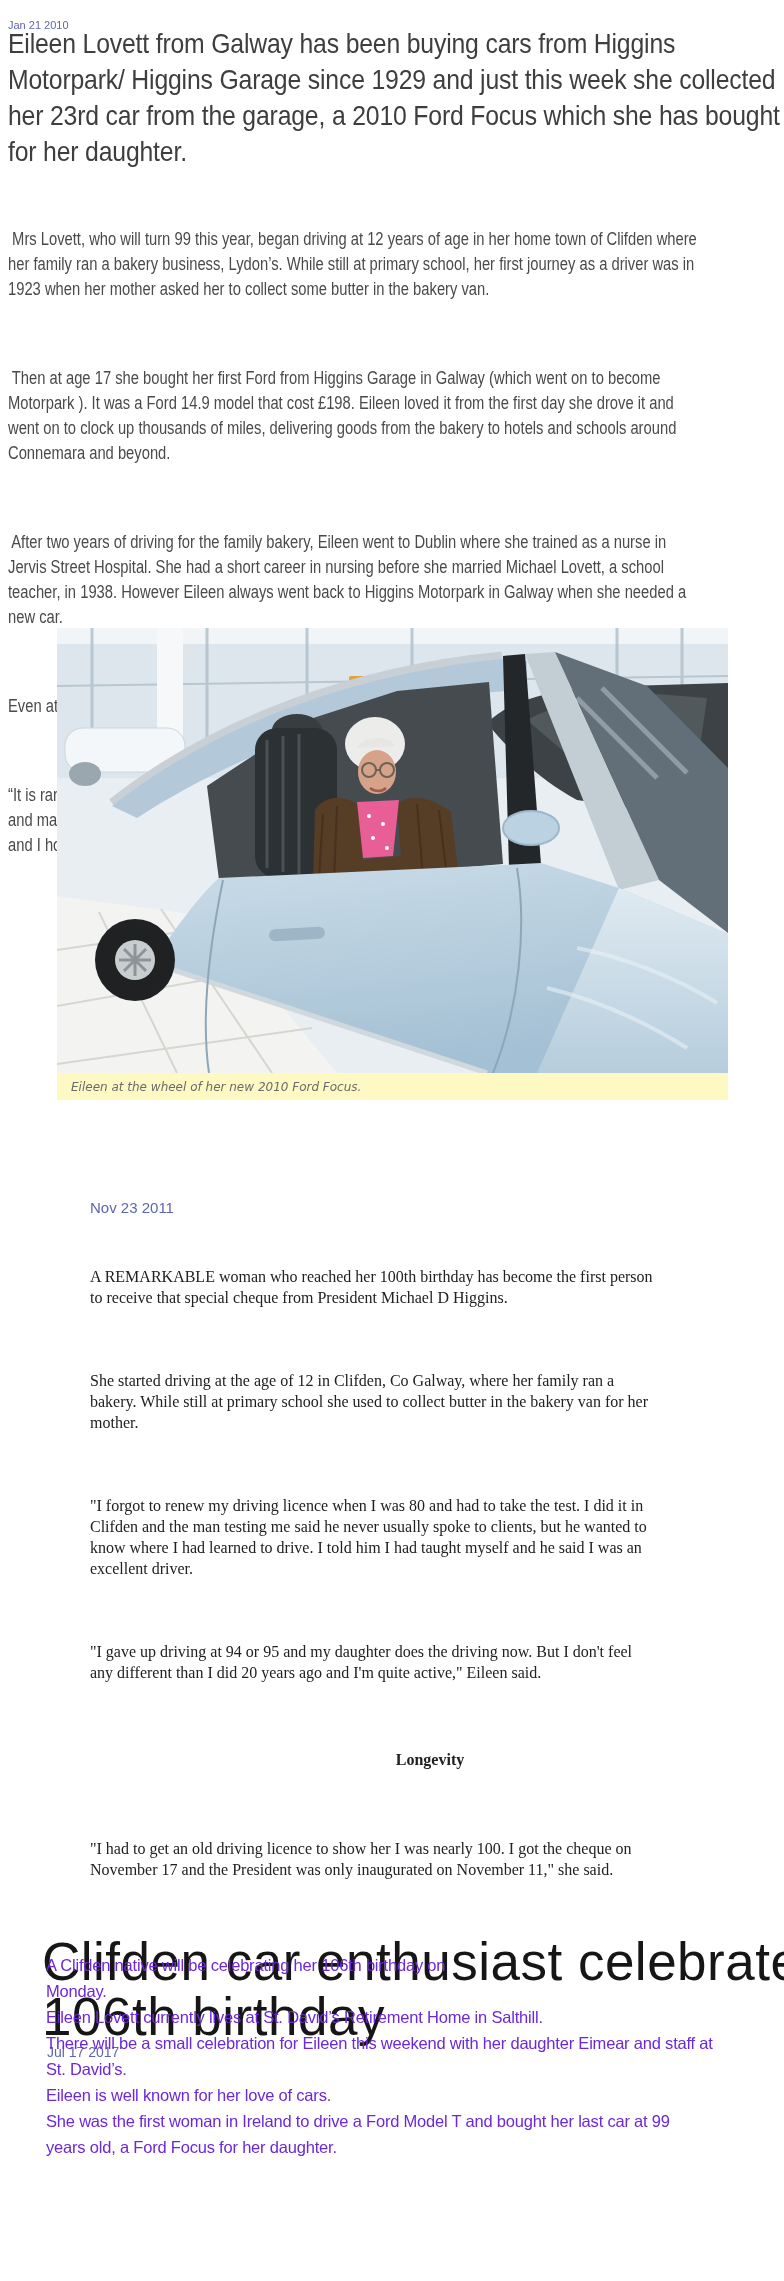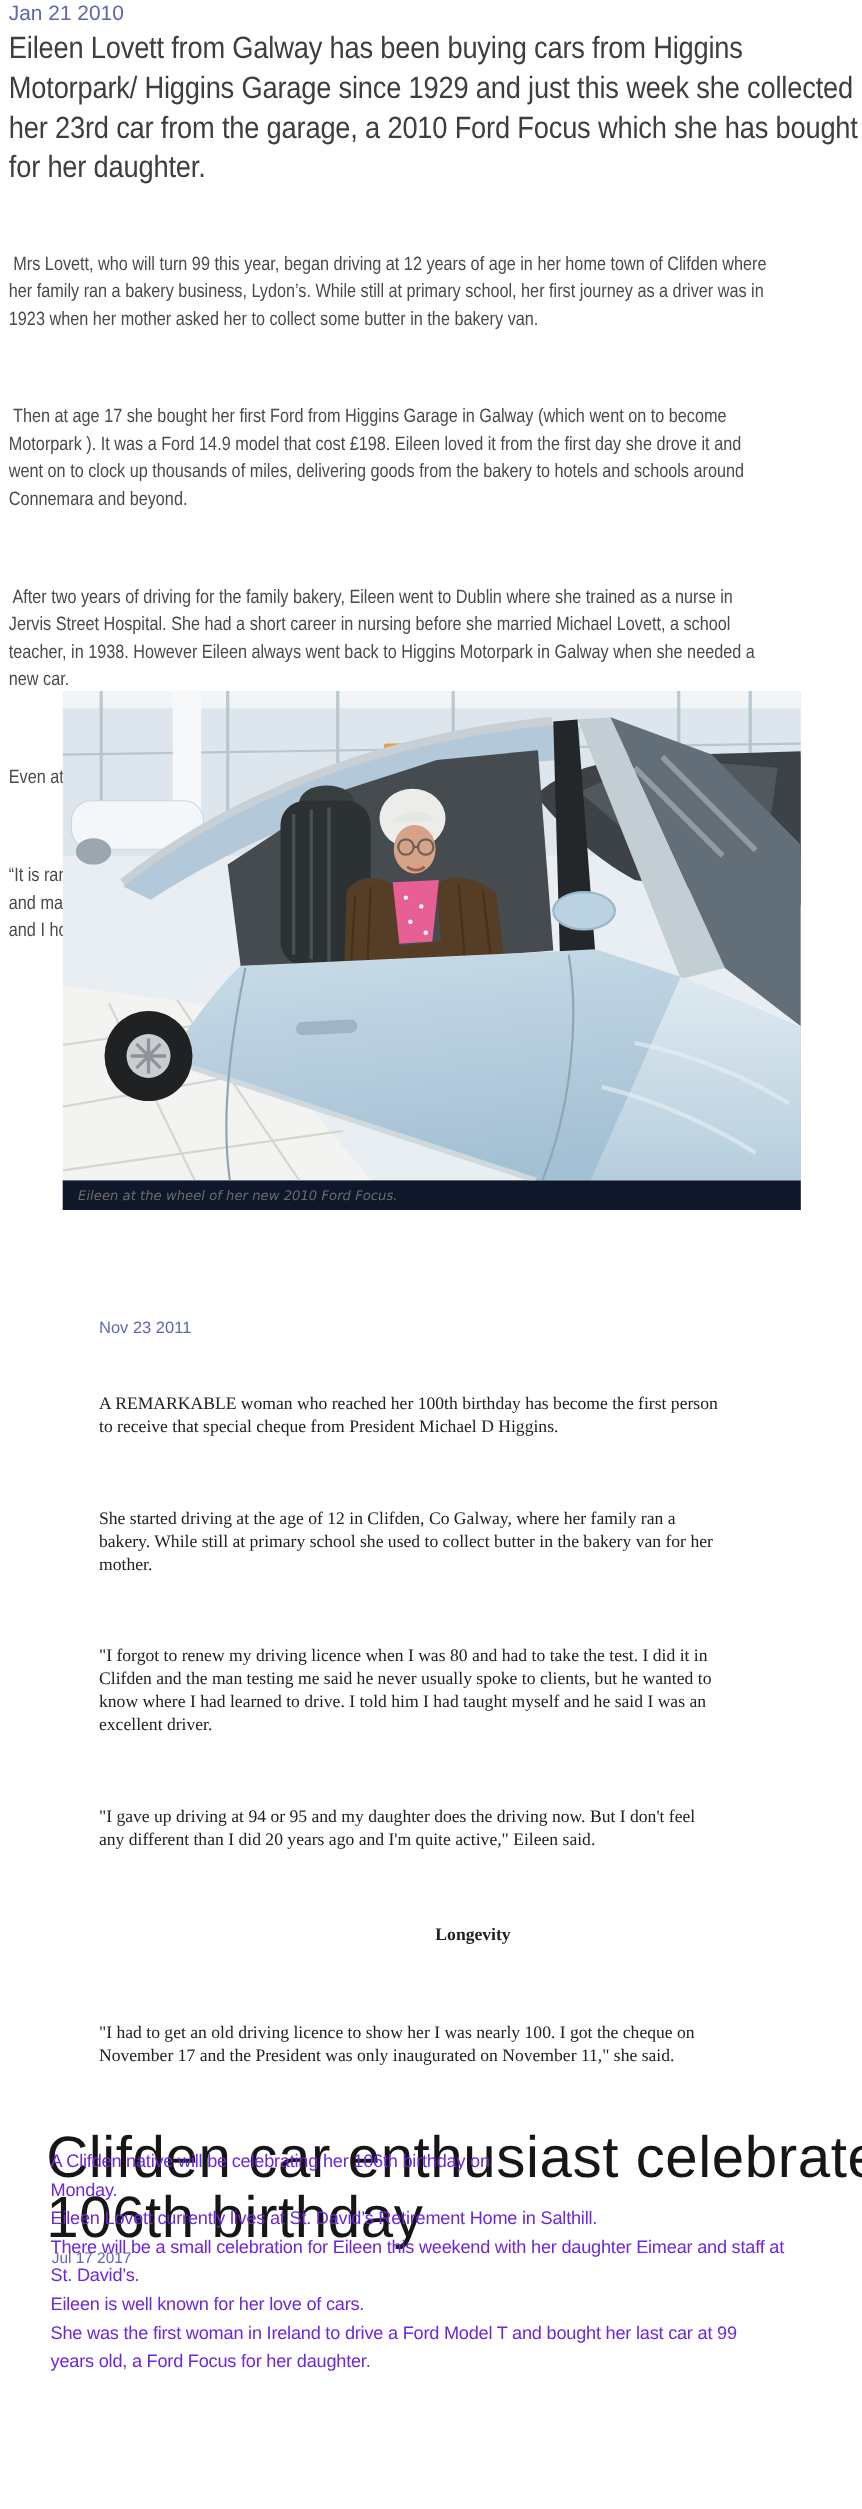--- a/index.html
+++ b/index.html
@@ -3,41 +3,41 @@
 <meta charset="utf-8">
 <style>
   html,body { margin:0; padding:0; background:#ffffff; }
   .page {
     position:relative; width:784px; height:2281px;
     background:#ffffff; overflow:hidden;
     font-family:"Liberation Sans", sans-serif;
   }
   
   .a1-date {
-    position:absolute; top:2px; left:8px;
-    font-size:19px; color:#5d66af;
+    position:absolute; top:19px; left:8px;
+    font-size:11px; color:#5d66af;
   }
   .a1-headline {
     position:absolute; top:26px; left:8px; margin:0;
     width:880px; transform:scaleX(.885); transform-origin:0 0;
     font-size:28px; line-height:36px; font-weight:400;
     color:#3e3e3e; white-space:pre; letter-spacing:-0.2px;
   }
   .a1-body {
     position:absolute; top:177px; left:8px;
     width:915px; transform:scaleX(.843); transform-origin:0 0;
     font-size:17.5px; line-height:25px; color:#4a4a4a; white-space:pre;
   }
   .a1-body p { margin:0 0 14px 0; }
   
   .photo { position:absolute; top:628px; left:57px; width:671px; margin:0; }
   .photo svg { display:block; }
   .photo figcaption {
     box-sizing:border-box; width:671px; height:27px;
-    background:#0f172a; color:#6b6b6b;
+    background:#fef9c3; color:#6b6b6b;
     font-family:"DejaVu Sans", sans-serif; font-style:italic; font-size:12px;
     padding:7px 0 0 14px;
   }
   
   .a2 {
     position:absolute; top:1155px; left:90px; width:680px;
     font-family:"Liberation Serif", serif;
     font-size:16px; line-height:21px; color:#212121; white-space:pre;
   }
   .a2-date {

